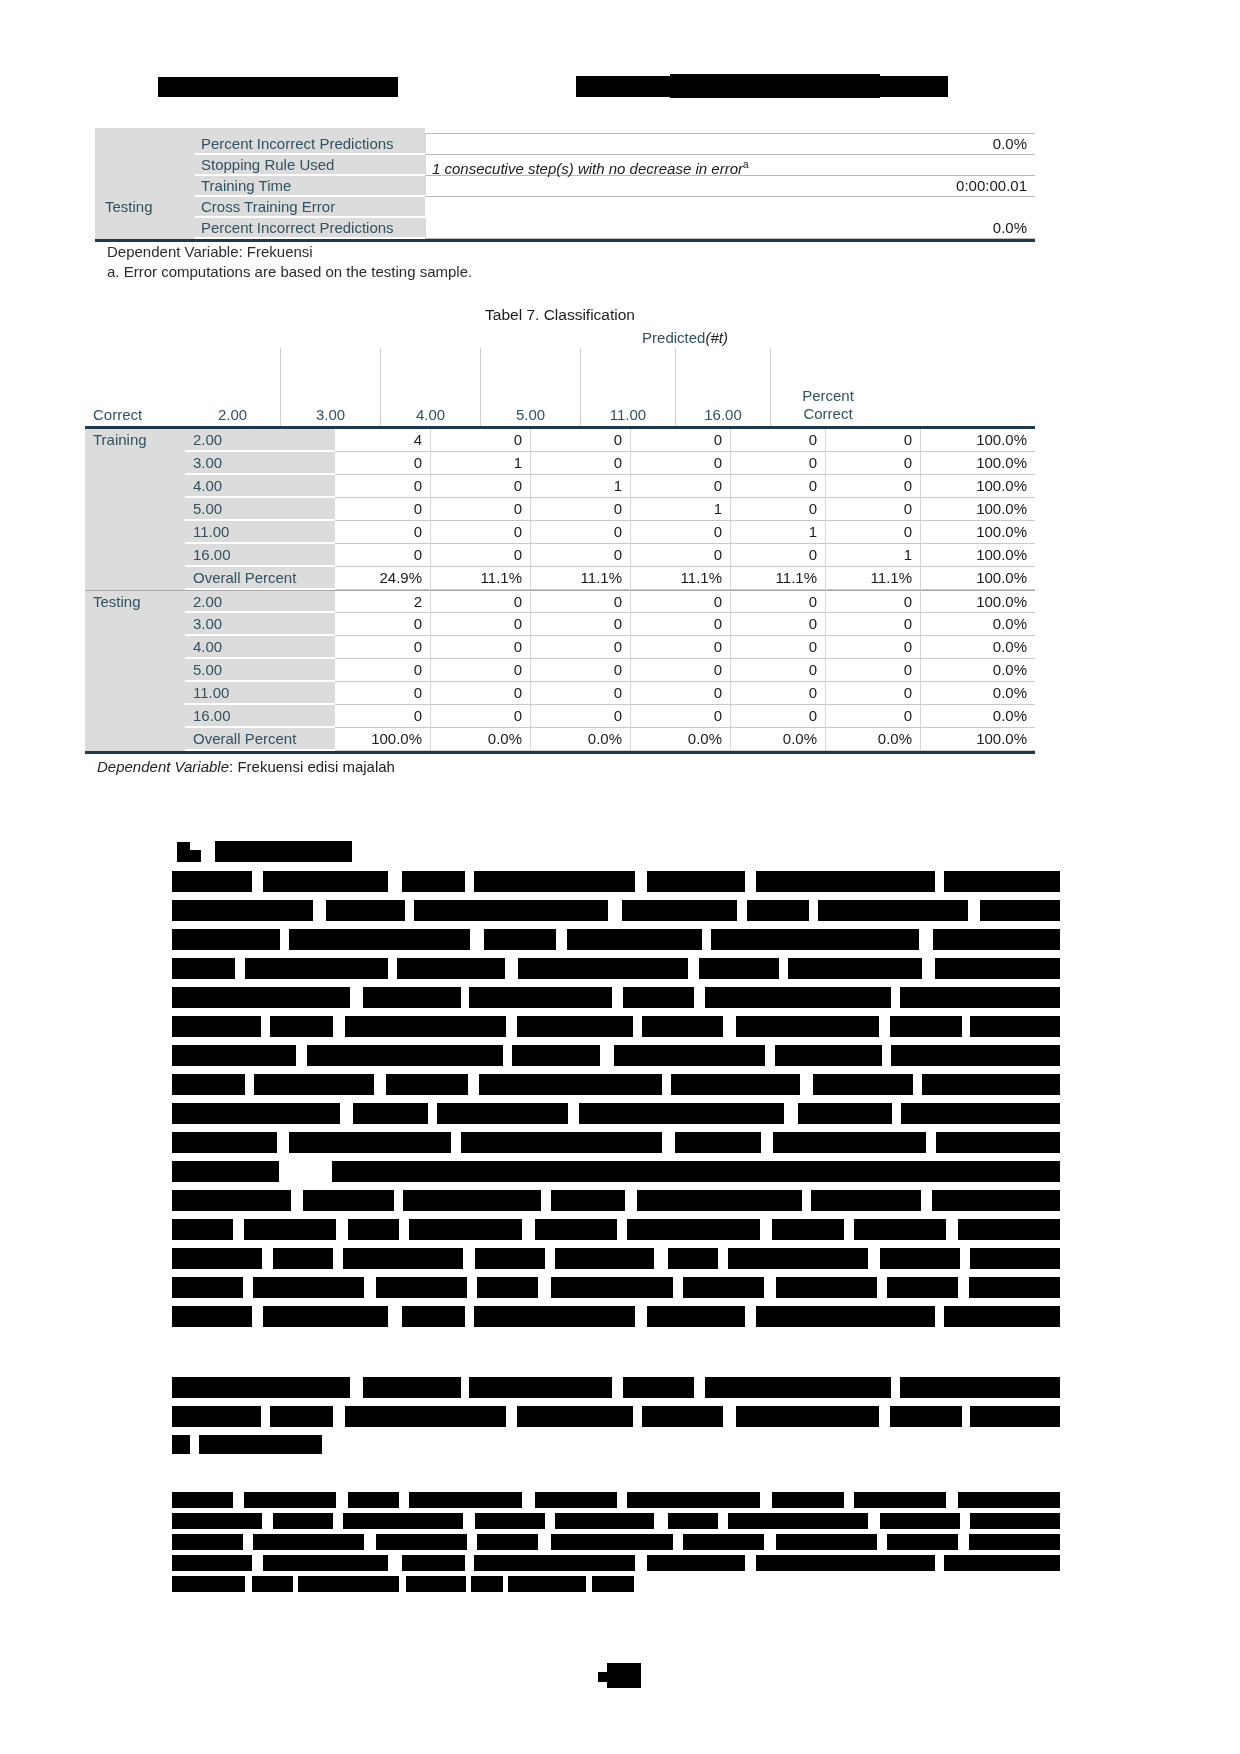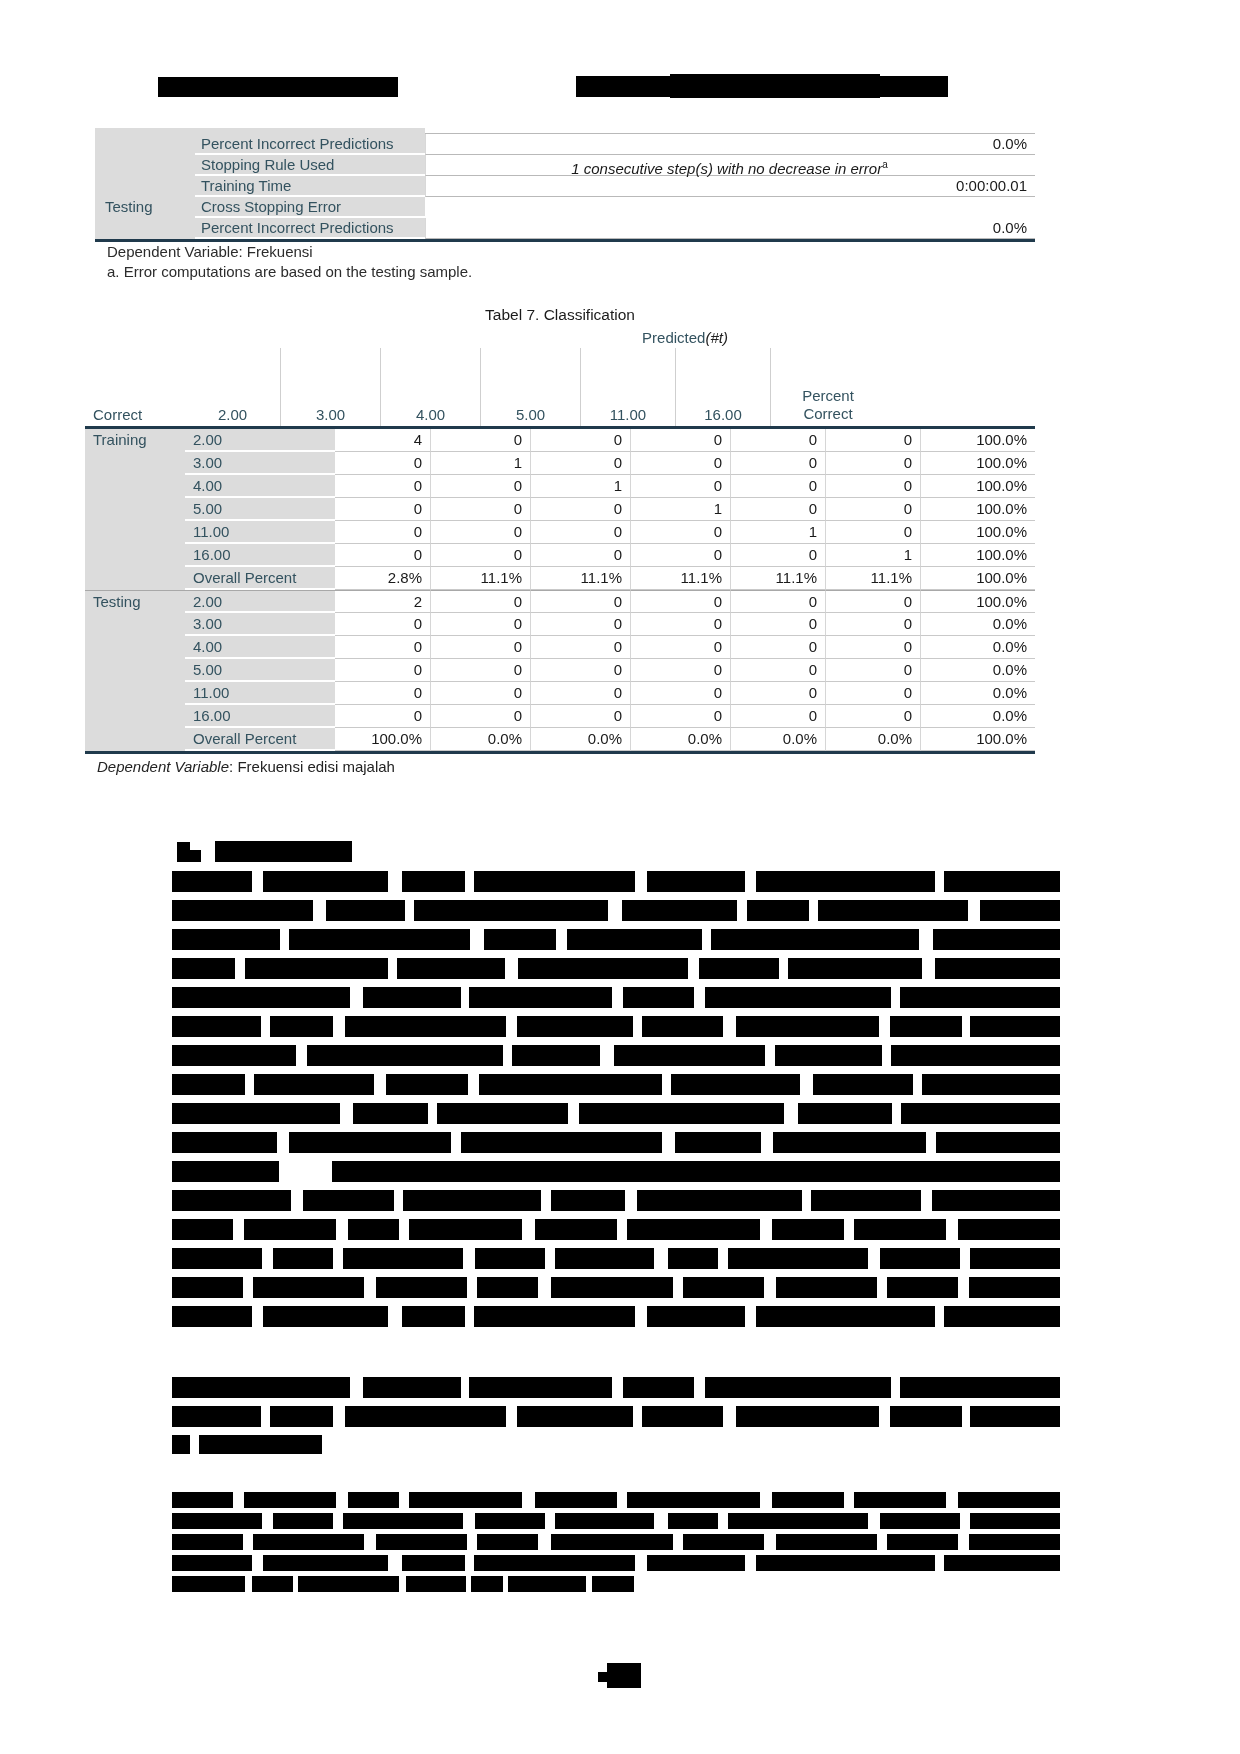--- a/index.html
+++ b/index.html
@@ -15,21 +15,21 @@
   .ms-partial{display:flex;height:6px;}
   .ms-partial .g1{width:100px;background:#dcdcdc;}
   .ms-partial .g2{width:230px;background:#dcdcdc;}
   .ms-partial .g3{flex:1;border-bottom:1px solid #b9b9b9;}
   .ms-row{display:flex;height:21px;font-size:15px;line-height:20px;}
   .ms-row>div{height:100%;box-sizing:border-box;}
   .ms-group{width:100px;background:#dcdcdc;color:#33525f;padding-left:10px;}
   .ms-label{width:230px;background:#dcdcdc;color:#33525f;padding-left:6px;border-bottom:2px solid #fff;}
   .ms-value{flex:1;text-align:right;padding-right:8px;color:#1a1a1a;
             border-bottom:1px solid #b9b9b9;border-left:1px solid #d8d8d8;}
-  .ms-value.left{text-align:center;padding-left:6px;}
+  .ms-value.left{text-align:left;padding-left:6px;}
   .ms-value sup{font-size:10px;}
   .ms-bottom{height:3px;background:#203a4c;}
   .fnote{position:absolute;font-size:15px;color:#2c2c2c;}
 
   
   .ct-title{position:absolute;left:85px;top:306px;width:950px;text-align:center;
             font-size:15.5px;color:#1b1b1b;}
   .ct-pred{position:absolute;left:335px;top:329px;width:700px;text-align:center;
            font-size:15px;color:#33525f;}
   .ct-pred i{color:#222;}
@@ -82,21 +82,21 @@
           <div class="ms-label">Stopping Rule Used</div>
           <div class="ms-value left"><i>1 consecutive step(s) with no decrease in error</i><sup>a</sup></div>
         </div>
         <div class="ms-row">
           <div class="ms-group"></div>
           <div class="ms-label">Training Time</div>
           <div class="ms-value">0:00:00.01</div>
         </div>
         <div class="ms-row">
           <div class="ms-group">Testing</div>
-          <div class="ms-label">Cross Stopping Error</div>
+          <div class="ms-label">Cross Training Error</div>
         </div>
         <div class="ms-row">
           <div class="ms-group"></div>
           <div class="ms-label">Percent Incorrect Predictions</div>
           <div class="ms-value">0.0%</div>
         </div>
       </div>
     <div class="ms-bottom"></div>
   </section>
 
@@ -182,21 +182,21 @@
         <div class="c-val" style="width: 100px;">0</div>
         <div class="c-val" style="width: 100px;">0</div>
         <div class="c-val" style="width: 100px;">0</div>
         <div class="c-val" style="width: 95px;">0</div>
         <div class="c-val" style="width: 95px;">1</div>
         <div class="c-val" style="width: 115px;">100.0%</div>
       </div>
       <div class="crow">
         <div class="c-sample" style="width: 100px;"></div>
         <div class="c-obs" style="width: 150px;">Overall Percent</div>
-        <div class="c-val first" style="width: 95px;">2.8%</div>
+        <div class="c-val first" style="width: 95px;">24.9%</div>
         <div class="c-val" style="width: 100px;">11.1%</div>
         <div class="c-val" style="width: 100px;">11.1%</div>
         <div class="c-val" style="width: 100px;">11.1%</div>
         <div class="c-val" style="width: 95px;">11.1%</div>
         <div class="c-val" style="width: 95px;">11.1%</div>
         <div class="c-val" style="width: 115px;">100.0%</div>
       </div>
       <div class="crow">
         <div class="c-sample sec" style="width: 100px;">Testing</div>
         <div class="c-obs sec" style="width: 150px;">2.00</div>

